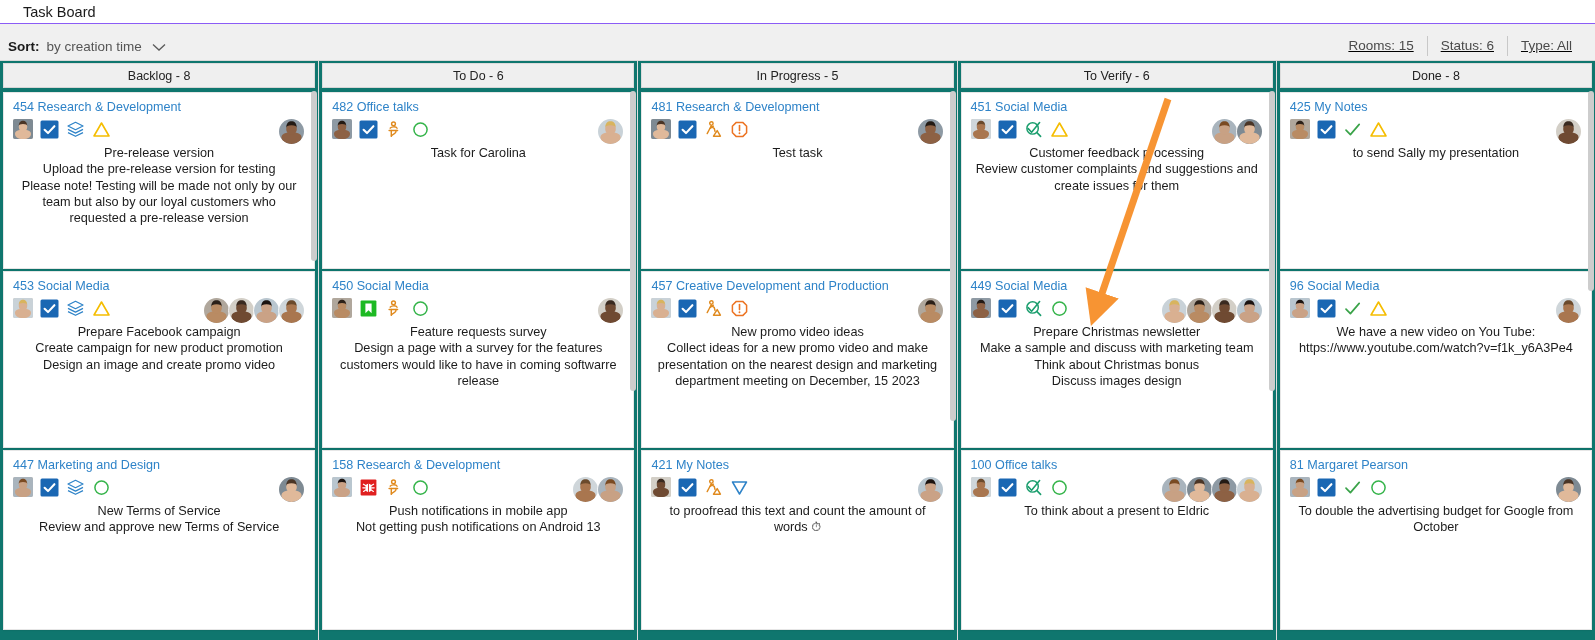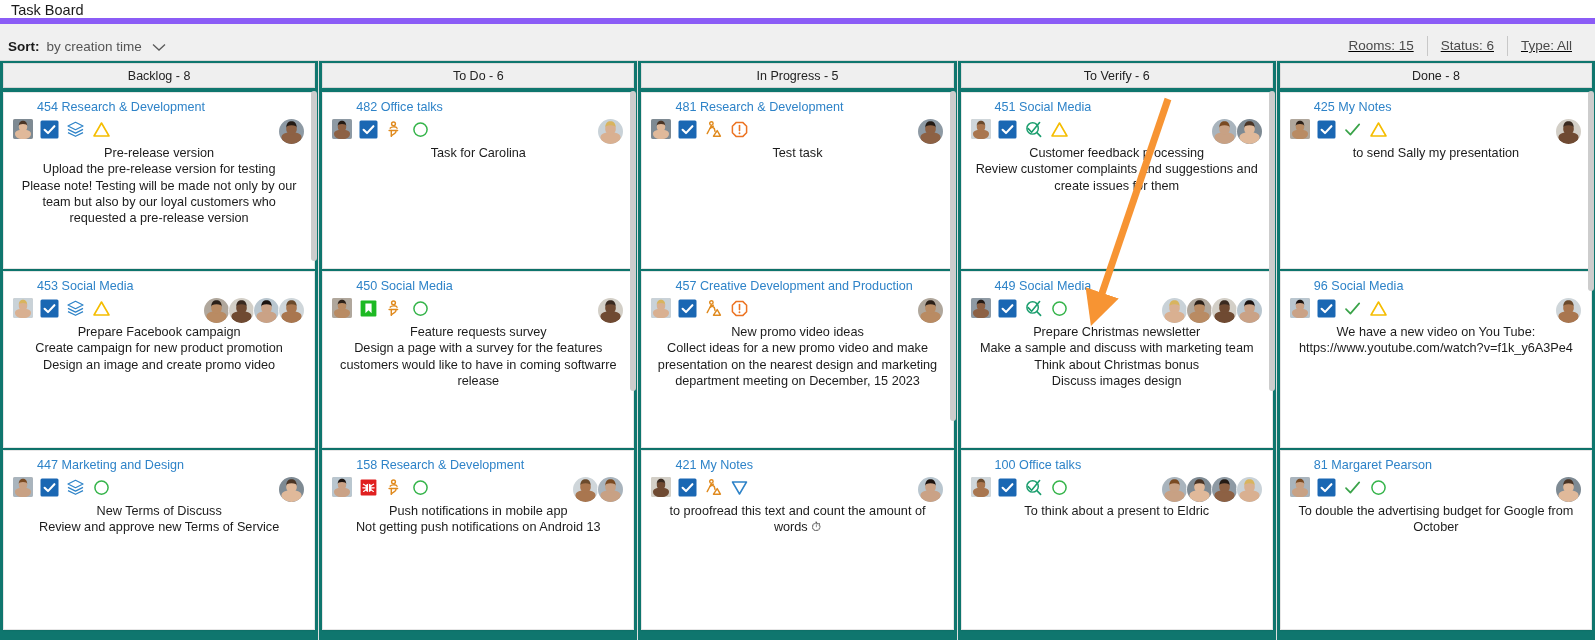--- a/index.html
+++ b/index.html
@@ -7,23 +7,23 @@
     width: 1595px; height: 640px;
     font-family: "Liberation Sans", sans-serif;
     background: #ffffff;
     overflow: hidden;
   }
 
   
   .titlebar {
     height: 24px;
     background: #ffffff;
-    border-bottom: 6px solid #8b5cf6;
-    display: flex; align-items: flex-end;
-    padding-left: 11px;
+    border-bottom: 1px solid #8b5cf6;
+    display: flex; align-items: center;
+    padding-left: 23px;
   }
   .titlebar .title { font-size: 14.5px; color: #1a1a1a; }
 
   
   .toolbar {
     height: 37px;
     background: #f0f0f0;
     border-bottom: 1px solid #d8d8d8;
     display: flex; align-items: center;
     padding: 8px 10px 0 8px;
@@ -85,21 +85,21 @@
     box-shadow: 0 1px 1px rgba(0,0,0,0.05);
     padding: 7px 9px 8px 9px;
     position: relative;
     flex: 0 0 auto;
   }
   .card.h-tall { height: 177px; }
   .card.h-last { height: 180px; }
 
   .card-title {
     font-size: 12.6px; color: #2e83c8;
-    margin-bottom: 4px; white-space: nowrap; margin-left: 24px;
+    margin-bottom: 4px; white-space: nowrap;
   }
 
   .icon-row {
     display: flex; align-items: center;
     height: 22px; gap: 7px;
     margin-bottom: 5px;
     position: relative;
   }
   .mini-ava {
     width: 20px; height: 20px; border-radius: 2px;
@@ -310,21 +310,21 @@
             <span class="assignees">
               <span class="ava"><svg viewBox="0 0 30 30" width="100%" height="100%" preserveAspectRatio="xMidYMid slice">
                   <rect width="30" height="30" fill="#7e8a93"></rect>
                   <path d="M15 30 c-9 0 -12 -4 -12 -8 c0 -4 5 -6 12 -6 c7 0 12 2 12 6 c0 4 -3 8 -12 8z" fill="#e0b99a"></path>
                   <ellipse cx="15" cy="12" rx="6.4" ry="7.2" fill="#e0b99a"></ellipse>
                   <path d="M8.6 11 c0 -6 3 -8.2 6.4 -8.2 c3.4 0 6.4 2.2 6.4 8.2 c0 -2.6 -2.2 -3.6 -6.4 -3.6 c-4.2 0 -6.4 1 -6.4 3.6z" fill="#4a3526"></path>
                 </svg></span>
             </span>
           </div>
           <div class="card-text">
-            <div>New Terms of Discuss</div>
+            <div>New Terms of Service</div>
             <div>Review and approve new Terms of Service</div>
           </div>
         </div>
       </div>
       <div class="scrollbar">
         <div class="thumb" style="height: 170px;"></div>
       </div>
     </div>
     <div class="column">
       <div class="col-header">To Do - 6</div>

